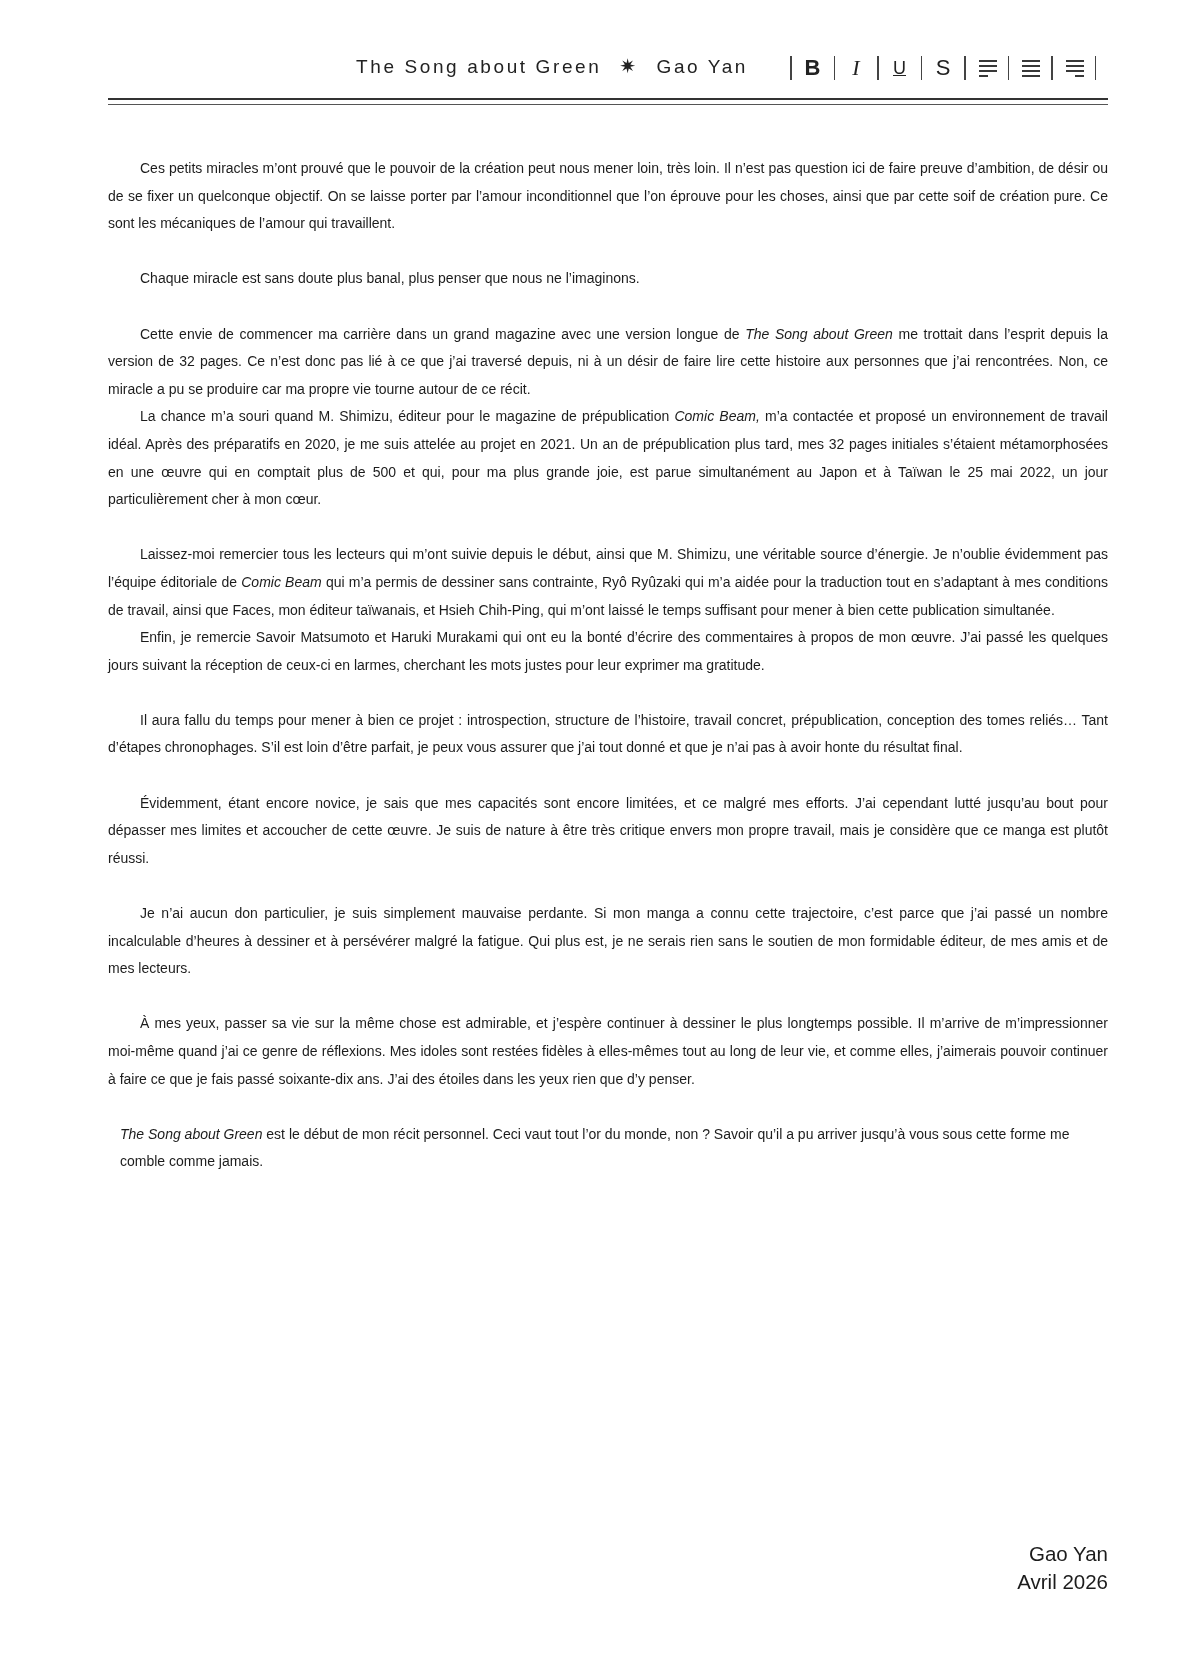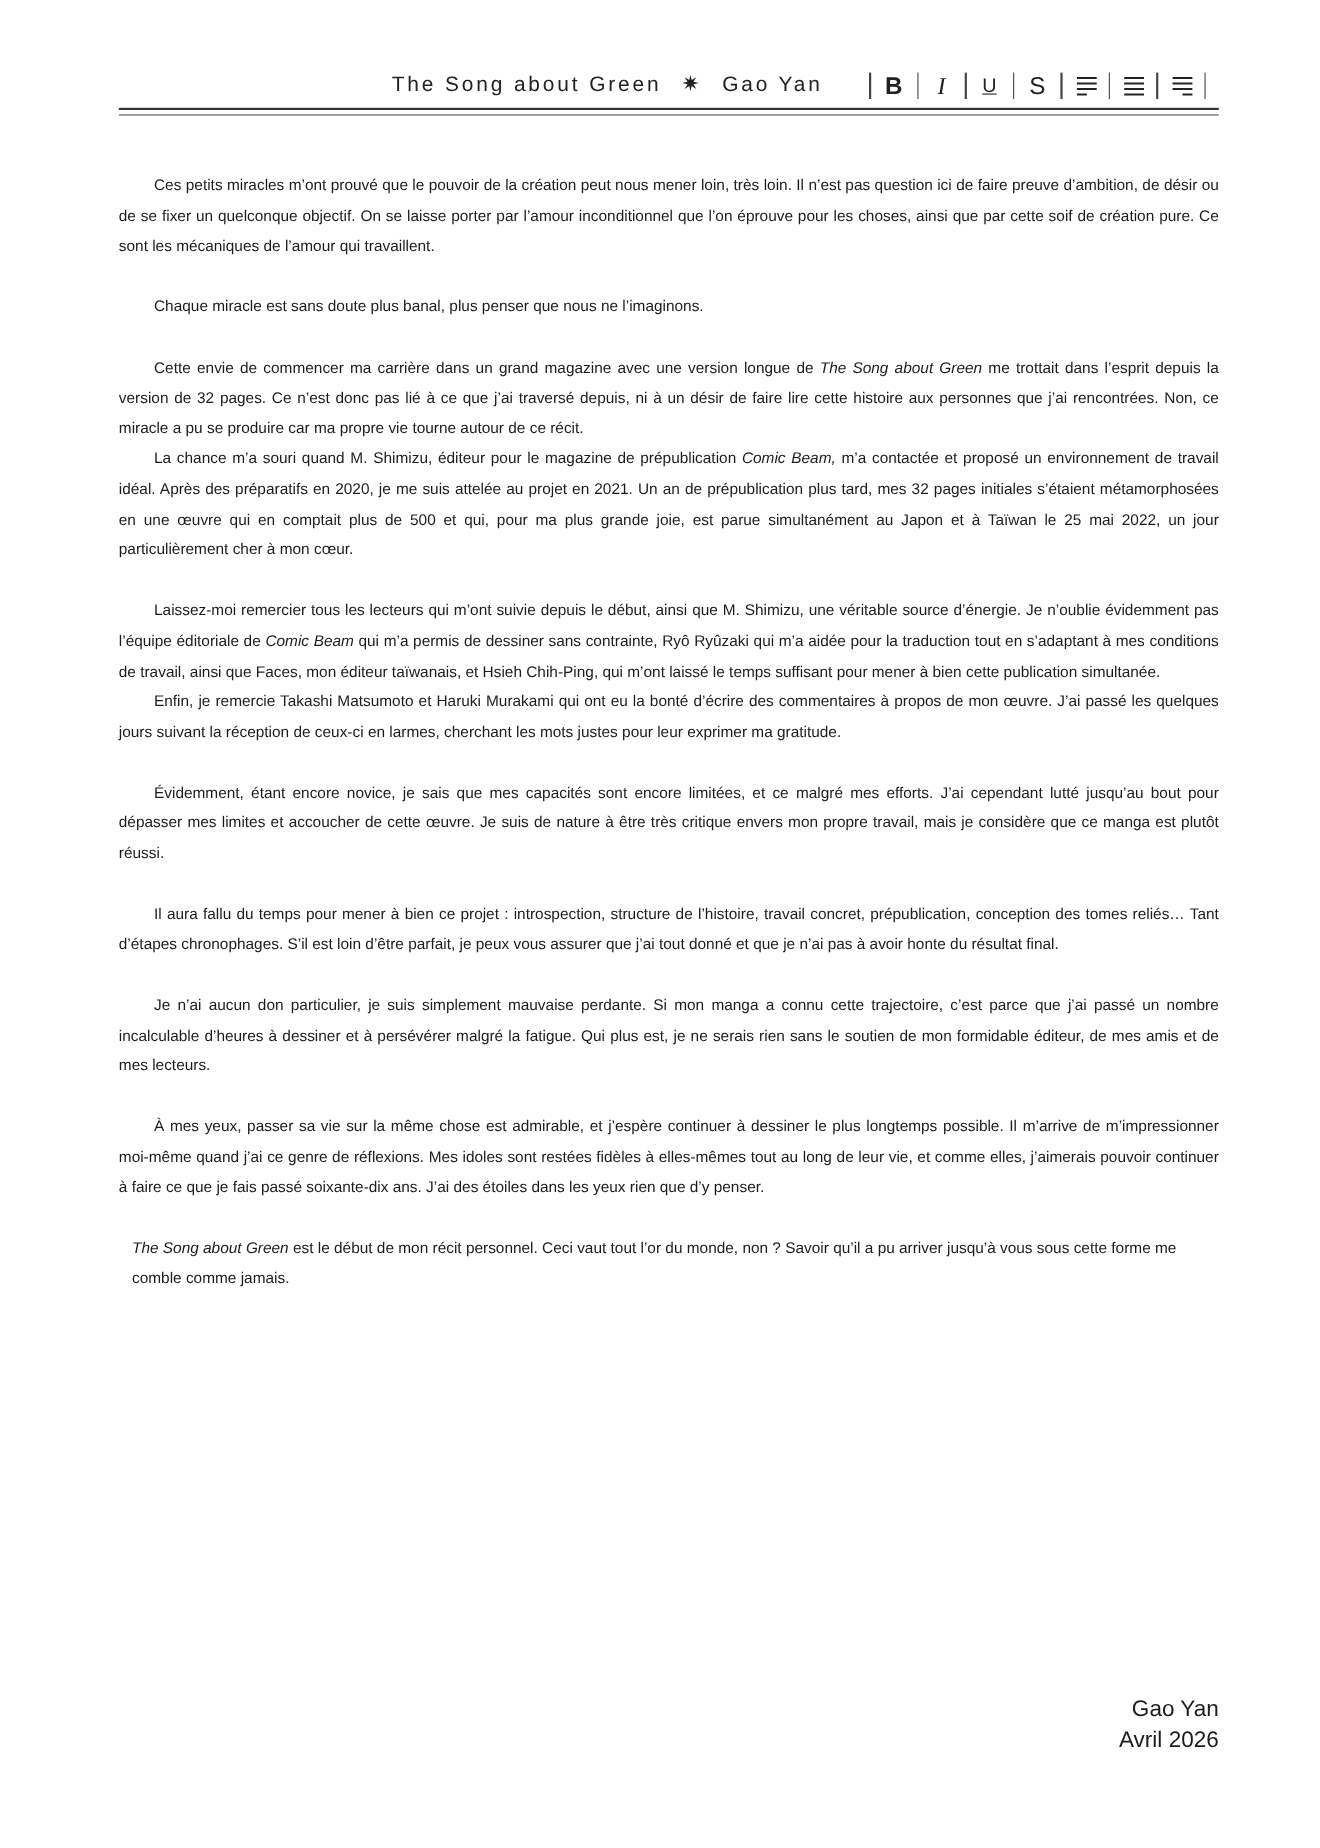--- a/index.html
+++ b/index.html
@@ -1,17 +1,17 @@
 <!DOCTYPE html>
 <html><head>
 <meta charset="utf-8">
 <style>
   html, body { margin: 0; padding: 0; background: #ffffff; }
   body { width: 1200px; height: 1680px; position: relative; overflow: hidden; color: #1c1c1c; font-family: "Liberation Sans", "DejaVu Sans", sans-serif; }
-  .header { position: absolute; left: 108px; top: 58px; width: 1000px; height: 44px; }
+  .header { position: absolute; left: 108px; top: 48px; width: 1000px; height: 44px; }
   .hdr-title { position: absolute; right: 360px; top: 6px; font-family: "Liberation Sans", sans-serif; font-size: 19px; letter-spacing: 2.6px; color: #222; white-space: nowrap; }
   .toolbar { position: absolute; right: 0; top: 6px; display: flex; align-items: center; height: 28px; }
   .sep { width: 1.5px; height: 24px; background: #444; margin: 0 12px; }
   .tb { font-size: 22px; color: #222; width: 18px; text-align: center; line-height: 28px; cursor: pointer; }
   .tb.b { font-weight: bold; }
   .tb.i { font-style: italic; font-family: "Liberation Serif", serif; }
   .tb.u { text-decoration: underline; font-size: 18px; }
   .tb svg { display: block; }
   .rule1 { position: absolute; left: 108px; top: 98px; width: 1000px; height: 2px; background: #333; }
   .rule2 { position: absolute; left: 108px; top: 104px; width: 1000px; height: 1px; background: #555; }
@@ -78,23 +78,23 @@
 </div>
 <div class="rule1"></div>
 <div class="rule2"></div>
 
 <div class="content">
   <p>Ces petits miracles m’ont prouvé que le pouvoir de la création peut nous mener loin, très loin. Il n’est pas question ici de faire preuve d’ambition, de désir ou de se fixer un quelconque objectif. On se laisse porter par l’amour inconditionnel que l’on éprouve pour les choses, ainsi que par cette soif de création pure. Ce sont les mécaniques de l’amour qui travaillent.</p>
   <p class="gap">Chaque miracle est sans doute plus banal, plus penser que nous ne l’imaginons.</p>
   <p class="gap"><span>Cette envie de commencer ma carrière dans un grand magazine avec une version longue de </span><em>The Song about Green</em><span> me trottait dans l’esprit depuis la version de 32 pages. Ce n’est donc pas lié à ce que j’ai traversé depuis, ni à un désir de faire lire cette histoire aux personnes que j’ai rencontrées. Non, ce miracle a pu se produire car ma propre vie tourne autour de ce récit.</span></p>
   <p><span>La chance m’a souri quand M. Shimizu, éditeur pour le magazine de prépublication </span><em>Comic Beam,</em><span> m’a contactée et proposé un environnement de travail idéal. Après des préparatifs en 2020, je me suis attelée au projet en 2021. Un an de prépublication plus tard, mes 32 pages initiales s’étaient métamorphosées en une œuvre qui en comptait plus de 500 et qui, pour ma plus grande joie, est parue simultanément au Japon et à Taïwan le 25 mai 2022, un jour particulièrement cher à mon cœur.</span></p>
   <p class="gap"><span>Laissez-moi remercier tous les lecteurs qui m’ont suivie depuis le début, ainsi que M. Shimizu, une véritable source d’énergie. Je n’oublie évidemment pas l’équipe éditoriale de </span><em>Comic Beam</em><span> qui m’a permis de dessiner sans contrainte, Ryô Ryûzaki qui m’a aidée pour la traduction tout en s’adaptant à mes conditions de travail, ainsi que Faces, mon éditeur taïwanais, et Hsieh Chih-Ping, qui m’ont laissé le temps suffisant pour mener à bien cette publication simultanée.</span></p>
-  <p>Enfin, je remercie Takashi Matsumoto et Haruki Murakami qui ont eu la bonté d’écrire des commentaires à propos de mon œuvre. J’ai passé les quelques jours suivant la réception de ceux-ci en larmes, cherchant les mots justes pour leur exprimer ma gratitude.</p>
+  <p>Enfin, je remercie Savoir Matsumoto et Haruki Murakami qui ont eu la bonté d’écrire des commentaires à propos de mon œuvre. J’ai passé les quelques jours suivant la réception de ceux-ci en larmes, cherchant les mots justes pour leur exprimer ma gratitude.</p>
+  <p class="gap">Il aura fallu du temps pour mener à bien ce projet : introspection, structure de l’histoire, travail concret, prépublication, conception des tomes reliés… Tant d’étapes chronophages. S’il est loin d’être parfait, je peux vous assurer que j’ai tout donné et que je n’ai pas à avoir honte du résultat final.</p>
   <p class="gap">Évidemment, étant encore novice, je sais que mes capacités sont encore limitées, et ce malgré mes efforts. J’ai cependant lutté jusqu’au bout pour dépasser mes limites et accoucher de cette œuvre. Je suis de nature à être très critique envers mon propre travail, mais je considère que ce manga est plutôt réussi.</p>
-  <p class="gap">Il aura fallu du temps pour mener à bien ce projet : introspection, structure de l’histoire, travail concret, prépublication, conception des tomes reliés… Tant d’étapes chronophages. S’il est loin d’être parfait, je peux vous assurer que j’ai tout donné et que je n’ai pas à avoir honte du résultat final.</p>
   <p class="gap">Je n’ai aucun don particulier, je suis simplement mauvaise perdante. Si mon manga a connu cette trajectoire, c’est parce que j’ai passé un nombre incalculable d’heures à dessiner et à persévérer malgré la fatigue. Qui plus est, je ne serais rien sans le soutien de mon formidable éditeur, de mes amis et de mes lecteurs.</p>
   <p class="gap">À mes yeux, passer sa vie sur la même chose est admirable, et j’espère continuer à dessiner le plus longtemps possible. Il m’arrive de m’impressionner moi-même quand j’ai ce genre de réflexions. Mes idoles sont restées fidèles à elles-mêmes tout au long de leur vie, et comme elles, j’aimerais pouvoir continuer à faire ce que je fais passé soixante-dix ans. J’ai des étoiles dans les yeux rien que d’y penser.</p>
   <p class="gap noindent"><span></span><em>The Song about Green</em><span> est le début de mon récit personnel. Ceci vaut tout l’or du monde, non ? Savoir qu’il a pu arriver jusqu’à vous sous cette forme me comble comme jamais.</span></p>
 </div>
 
 <div class="sig">
   <div>Gao Yan</div>
   <div>Avril 2026</div>
 </div>
 

